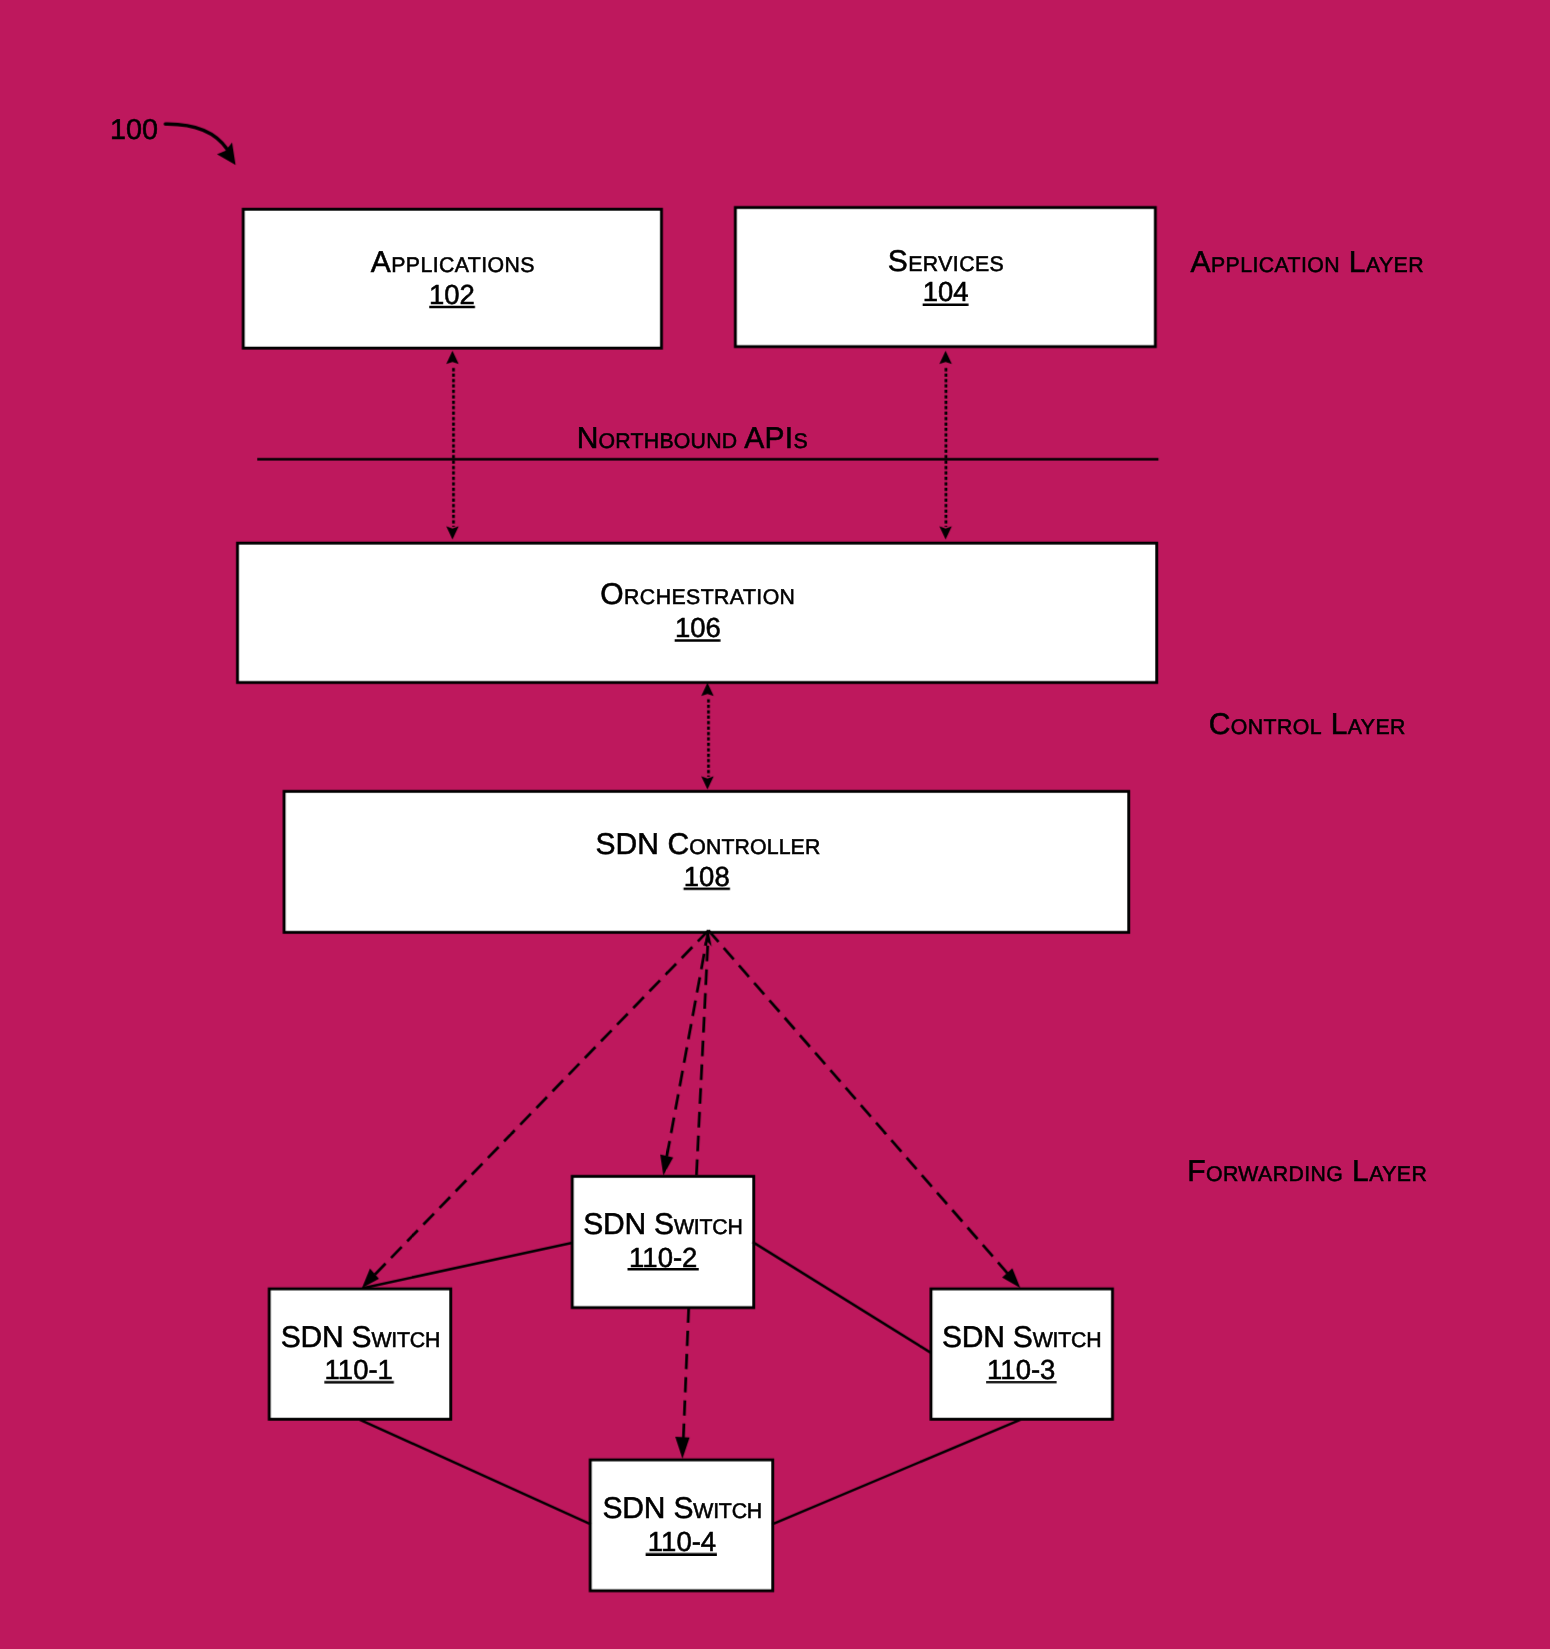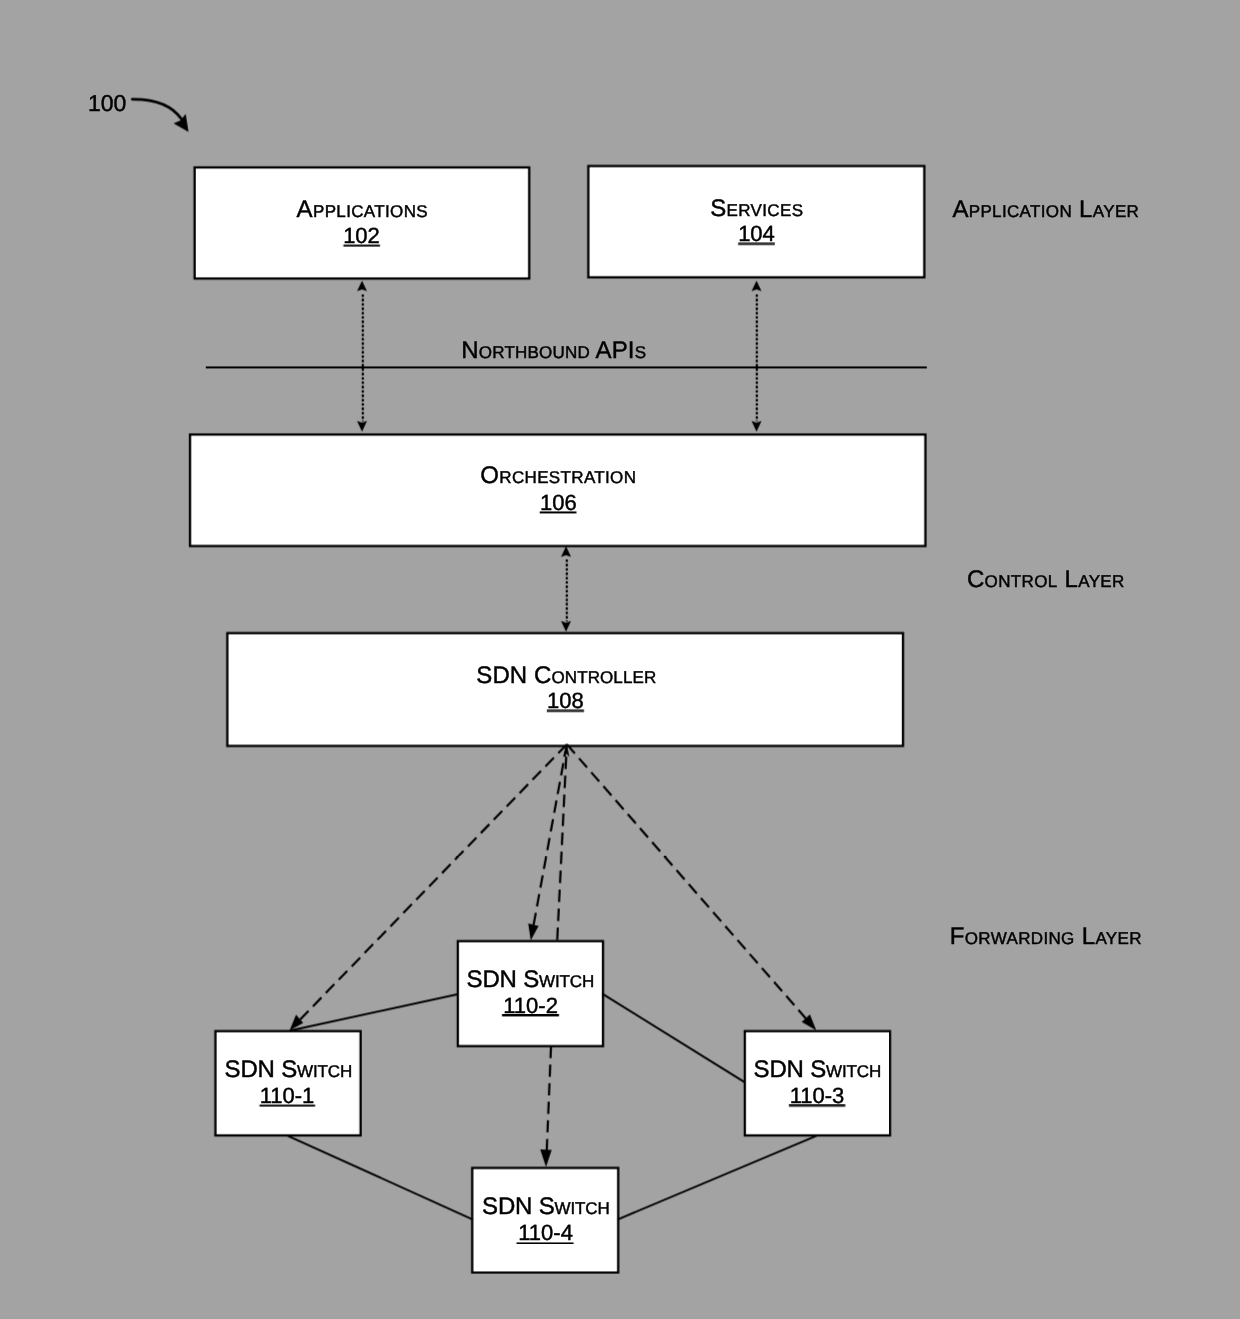--- a/index.html
+++ b/index.html
@@ -1,19 +1,19 @@
 <!DOCTYPE html>
 <html><head>
 <meta charset="utf-8">
 <title>SDN Architecture Diagram</title>
 <style>
   html,body{margin:0;padding:0;background:#ffffff;}
   body{width:1240px;height:1319px;overflow:hidden;
        font-family:"Liberation Sans",sans-serif;color:#000000;}
-  #figure{position:relative;width:1240px;height:1319px;background:#a3a3a3;-webkit-font-smoothing:antialiased;}
+  #figure{position:relative;width:1240px;height:1319px;background:#be185d;-webkit-font-smoothing:antialiased;}
   svg#diagram{display:block;position:absolute;left:0;top:0;}
   .bx{fill:#ffffff;stroke:#000000;stroke-width:2.3;}
   .solid{stroke:#000000;stroke-width:2;fill:none;}
   .rule{stroke:#000000;stroke-width:2.0;fill:none;}
   .dotted{stroke:#000000;stroke-width:2.2;fill:none;stroke-dasharray:2.6 1.75;stroke-linecap:butt;}
   .dashed{stroke:#000000;stroke-width:2.2;fill:none;stroke-dasharray:12.3 6.4;stroke-linecap:butt;}
   .head{fill:#000000;stroke:none;}
   .callout{stroke:#000000;stroke-width:2.8;fill:none;stroke-linecap:round;}
   text{fill:#000000;stroke:#000000;stroke-width:0.45;paint-order:stroke fill;font-family:"Liberation Sans",sans-serif;will-change:opacity;text-rendering:geometricPrecision;}
   .t-title{font-size:24px;font-variant:small-caps;letter-spacing:0.35px;}

